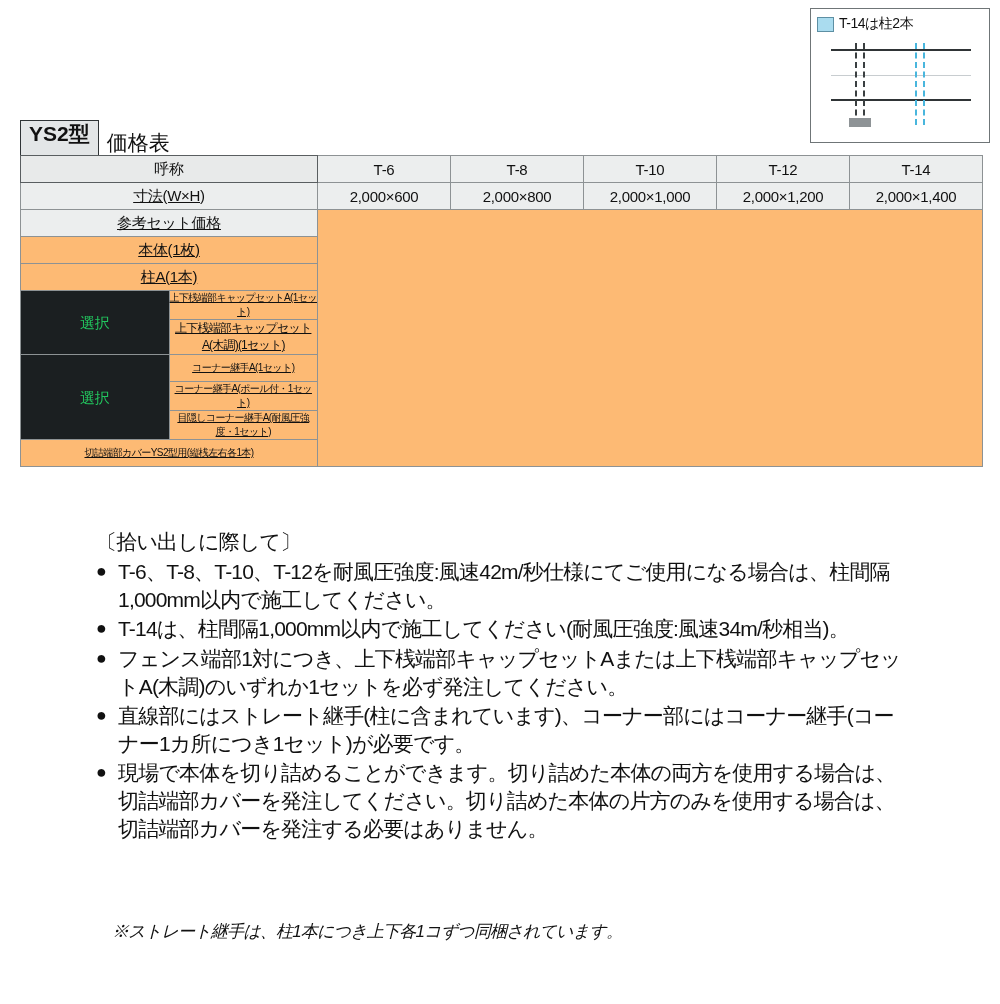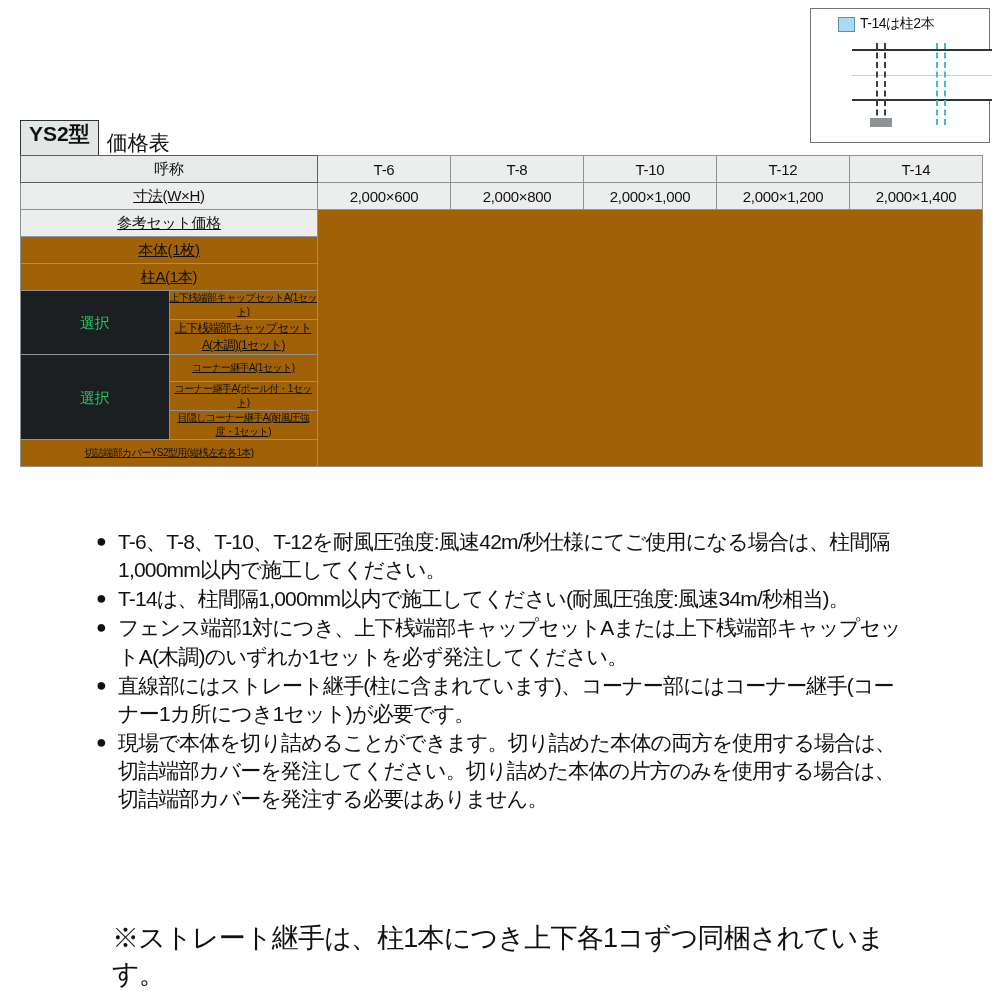--- a/index.html
+++ b/index.html
@@ -19,21 +19,20 @@
   
   .legend-box {
     position: absolute;
     left: 810px;
     top: 8px;
     width: 180px;
     height: 135px;
     border: 1px solid #6f7577;
     background: #ffffff;
     box-sizing: border-box;
-    padding-left: 21px;
   }
   .legend-head {
     display: flex;
     align-items: center;
     padding: 6px 4px 2px 6px;
     gap: 5px;
   }
   .legend-swatch {
     width: 17px;
     height: 15px;
@@ -133,21 +132,21 @@
   }
   .price-table th,
   .price-table td {
     border: 1px solid #8d9294;
     font-size: 15px;
     font-weight: normal;
     padding: 0;
     height: 26px;
     text-align: center;
     vertical-align: middle;
-    background: #a16207;
+    background: #fdba74;
     letter-spacing: -0.3px;
   }
   .price-table .outer {
     border: 1px solid #595e60;
   }
   .hdr-name {
     background: #e8eaea !important;
     width: 296px;
   }
   .col-size {
@@ -212,22 +211,23 @@
   }
   .note-text {
     flex: 1 1 auto;
     text-indent: 0;
   }
   .footnote {
     position: absolute;
     left: 112px;
     top: 920px;
     width: 800px;
-    font-size: 27px;
+    font-size: 17px;
     letter-spacing: -0.8px;
+    font-style: italic;
   }
 </style>
 </head>
 <body>
 
 <div class="legend-box">
   <div class="legend-head">
     <span class="legend-swatch"></span>
     <span class="legend-text">T-14は柱2本</span>
   </div>
@@ -305,20 +305,21 @@
       <td class="lbl small">目隠しコーナー継手A(耐風圧強度・1セット)</td>
     </tr>
 
     <tr>
       <td class="lbl small" colspan="2">切詰端部カバーYS2型用(縦桟左右各1本)</td>
     </tr>
   </tbody>
 </table>
 
 <div class="notes">
+  <div class="notes-head">〔拾い出しに際して〕</div>
 
   <div class="note-item">
     <span class="bullet">●</span>
     <span class="note-text">T-6、T-8、T-10、T-12を耐風圧強度:風速42m/秒仕様にてご使用になる場合は、柱間隔1,000mm以内で施工してください。</span>
   </div>
   <div class="note-item">
     <span class="bullet">●</span>
     <span class="note-text">T-14は、柱間隔1,000mm以内で施工してください(耐風圧強度:風速34m/秒相当)。</span>
   </div>
   <div class="note-item">

